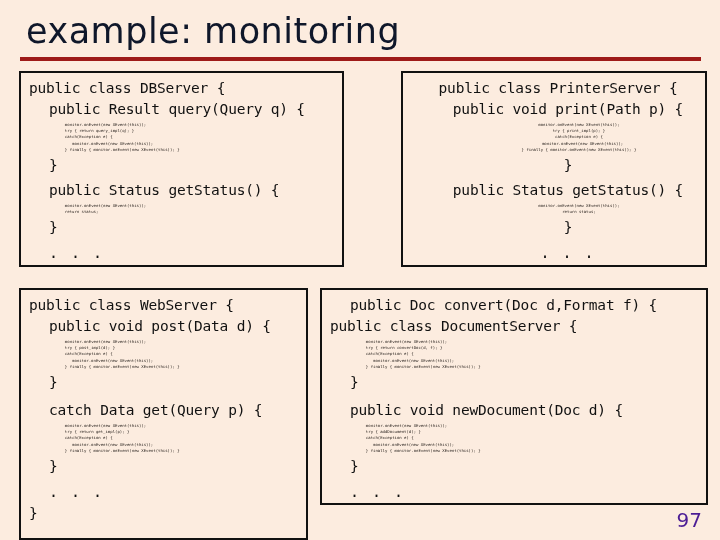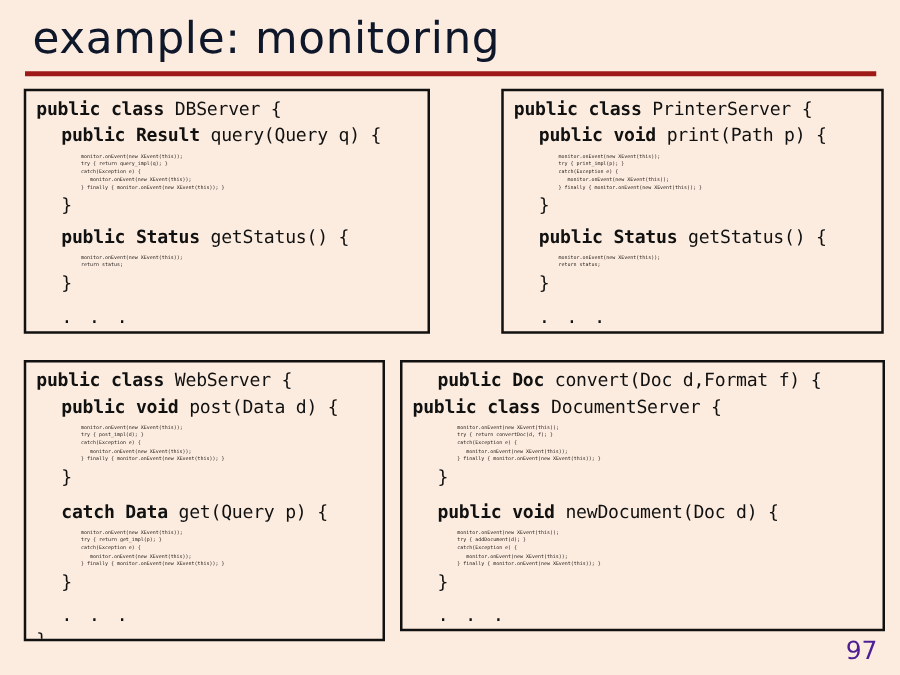--- a/index.html
+++ b/index.html
@@ -40,34 +40,34 @@
   
   .code-card {
     position: absolute;
     box-sizing: border-box;
     border: 2px solid #111111;
     background: #fcecdf;
     padding: 5px 0 4px 0;
     overflow: hidden;
   }
   #card-dbserver       { left: 19px;  top: 71px;  width: 325px; height: 196px; }
-  #card-printerserver  { left: 401px; top: 71px; width: 306px; height: 196px; }
-  #card-webserver      { left: 19px;  top: 288px; width: 289px; height: 225px; }
+  #card-printerserver  { left: 401px; top: 71px; width: 306px; height: 196px; text-align: center; }
+  #card-webserver      { left: 19px;  top: 288px; width: 289px; height: 252px; }
   #card-documentserver { left: 320px; top: 288px; width: 388px; height: 217px; }
 
   
   .line {
     font-family: "DejaVu Sans Mono", monospace;
     font-size: 14.5px;
     line-height: 21px;
     color: #111111;
     white-space: pre;
     letter-spacing: -0.2px;
   }
-  .line .kw { font-weight: bold; }
+  .line .kw { font-weight: normal; }
   .line .pl { font-weight: normal; }
 
   .indent-0 { padding-left: 8px; }
   .indent-1 { padding-left: 28px; }
 
   
   .micro {
     font-family: "DejaVu Sans Mono", monospace;
     font-size: 3.9px;
     line-height: 6.2px;

